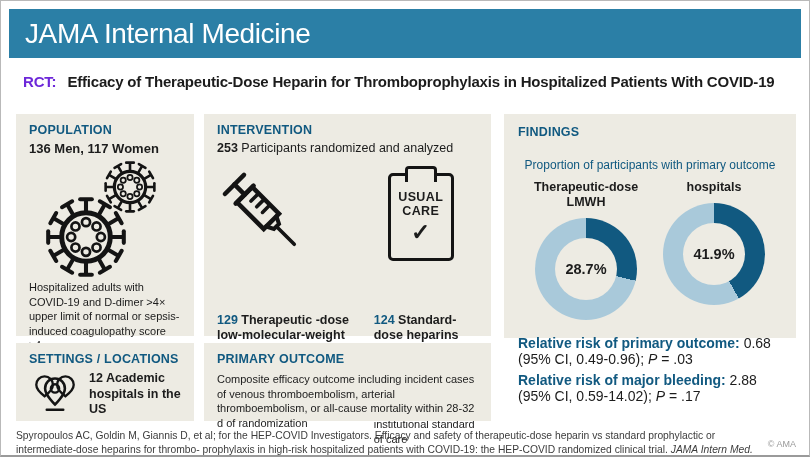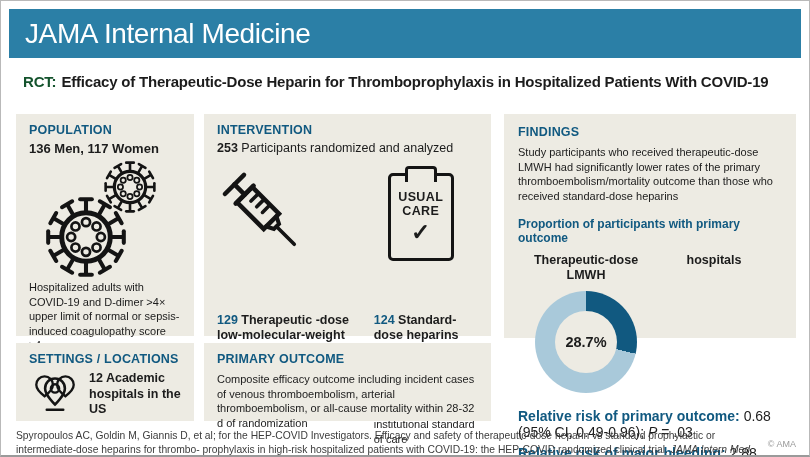--- a/index.html
+++ b/index.html
@@ -5,21 +5,21 @@
   html,body{margin:0;padding:0;background:#fff;}
   .page{position:relative;width:810px;height:457px;background:#fff;
         border:1px solid #b9b9b9;border-bottom:2px solid #9a9a9a;box-sizing:border-box;
         font-family:"Liberation Sans", sans-serif;color:#1c1c1c;overflow:hidden;}
   
   .masthead{position:absolute;left:8px;top:8px;right:8px;height:49px;background:#2b7fa6;
             display:flex;align-items:center;padding-left:16px;box-sizing:border-box;}
   .masthead .brand{color:#fff;font-size:28px;letter-spacing:-0.4px;font-weight:500;}
   
   .abstract-title{position:absolute;left:22px;top:72px;width:770px;font-size:15px;font-weight:bold;letter-spacing:-0.2px;}
-  .abstract-title .tag{color:#14532d;margin-right:5px;}
+  .abstract-title .tag{color:#6d28d9;margin-right:11px;}
   
   .box{position:absolute;background:#edebe3;box-sizing:border-box;padding:9px 13px;}
   .box-population{left:15px;top:113px;width:178px;height:222px;}
   .box-settings{left:15px;top:342px;width:178px;height:78px;}
   .box-intervention{left:203px;top:113px;width:287px;height:222px;}
   .box-outcome{left:203px;top:342px;width:287px;height:78px;}
   .box-findings{left:503px;top:113px;width:292px;height:224px;padding:11px 14px;}
   .sec-head{color:#115980;font-size:12.5px;font-weight:bold;letter-spacing:0.2px;}
   .bold-line{font-size:13px;font-weight:bold;margin-top:4px;}
   .small-text{font-size:11px;line-height:1.32;margin-top:6px;}
@@ -42,21 +42,21 @@
              border-radius:5px;background:#edebe3;text-align:center;box-sizing:border-box;}
   .clip-tab{position:absolute;left:50%;top:-10px;transform:translateX(-50%);width:26px;height:13px;
             border:3.5px solid #141414;border-bottom:none;border-radius:4px 4px 0 0;background:#edebe3;}
   .clip-text{font-size:12.5px;font-weight:bold;line-height:1.15;letter-spacing:0.4px;margin-top:14px;}
   .clip-check{font-size:23px;font-weight:bold;line-height:1;margin-top:2px;}
   .arm-n{color:#115980;font-weight:bold;}
   .arm-name{font-size:12.5px;font-weight:bold;line-height:1.2;margin-top:40px;}
   .arm-detail{font-size:11px;line-height:1.3;margin-top:3px;}
   
   .findings-summary{font-size:11px;line-height:1.34;margin-top:6px;}
-  .chart-title{color:#115980;font-size:12px;font-weight:bold;text-align:left;margin-top:13px;}
+  .chart-title{color:#115980;font-size:12px;font-weight:normal;text-align:center;margin-top:19px;}
   .donut-row{display:flex;justify-content:space-around;margin-top:8px;padding:0 4px;}
   .donut-group{text-align:center;width:124px;}
   .donut-label{font-size:12.5px;font-weight:bold;line-height:1.2;margin-bottom:8px;}
   .donut{position:relative;width:102px;height:102px;border-radius:50%;margin:0 auto;}
   .donut::after{content:"";position:absolute;inset:20px;border-radius:50%;background:#edebe3;}
   .donut-value{position:absolute;inset:0;display:flex;align-items:center;justify-content:center;
                font-size:14.5px;font-weight:bold;z-index:2;}
   .rr-block{margin-top:15px;}
   .rr-line{font-size:14px;margin-top:5px;}
   .rr-label{color:#115980;font-weight:bold;}
@@ -212,36 +212,38 @@
     </div>
   </div>
 
   <div class="box box-outcome">
     <div class="sec-head">PRIMARY OUTCOME</div>
     <div class="small-text">Composite efficacy outcome including incident cases of venous thromboembolism, arterial thromboembolism, or all-cause mortality within 28-32 d of randomization</div>
   </div>
 
   <div class="box box-findings">
     <div class="sec-head">FINDINGS</div>
-    <div class="findings-summary">Study participants who received therapeutic-dose LMWH had significantly lower rates of the primary thromboembolism/mortality outcome than those who received standard-dose heparins</div>
     <div class="chart-title">Proportion of participants with primary outcome</div>
     <div class="donut-row">
       <div class="donut-group">
         <div class="donut-label">
           <div>Therapeutic-dose</div>
           <div>LMWH</div>
         </div>
         <div class="donut" style="background: conic-gradient(rgb(17, 89, 128) 0deg, rgb(17, 89, 128) 103.32deg, rgb(169, 201, 218) 103.32deg, rgb(169, 201, 218) 360deg);">
           <div class="donut-value">28.7%</div>
         </div>
       </div>
       <div class="donut-group">
         <div class="donut-label">
           <div>hospitals</div>
         </div>
+        <div class="donut" style="background: conic-gradient(rgb(17, 89, 128) 0deg, rgb(17, 89, 128) 150.84deg, rgb(169, 201, 218) 150.84deg, rgb(169, 201, 218) 360deg);">
+          <div class="donut-value">41.9%</div>
+        </div>
       </div>
     </div>
     <div class="rr-block">
       <div class="rr-line">
         <span class="rr-label">Relative risk of primary outcome:</span><span> 0.68 (95% CI, 0.49-0.96); </span><span class="it">P</span><span> = .03</span>
       </div>
       <div class="rr-line">
         <span class="rr-label">Relative risk of major bleeding:</span><span> 2.88 (95% CI, 0.59-14.02); </span><span class="it">P</span><span> = .17</span>
       </div>
     </div>

